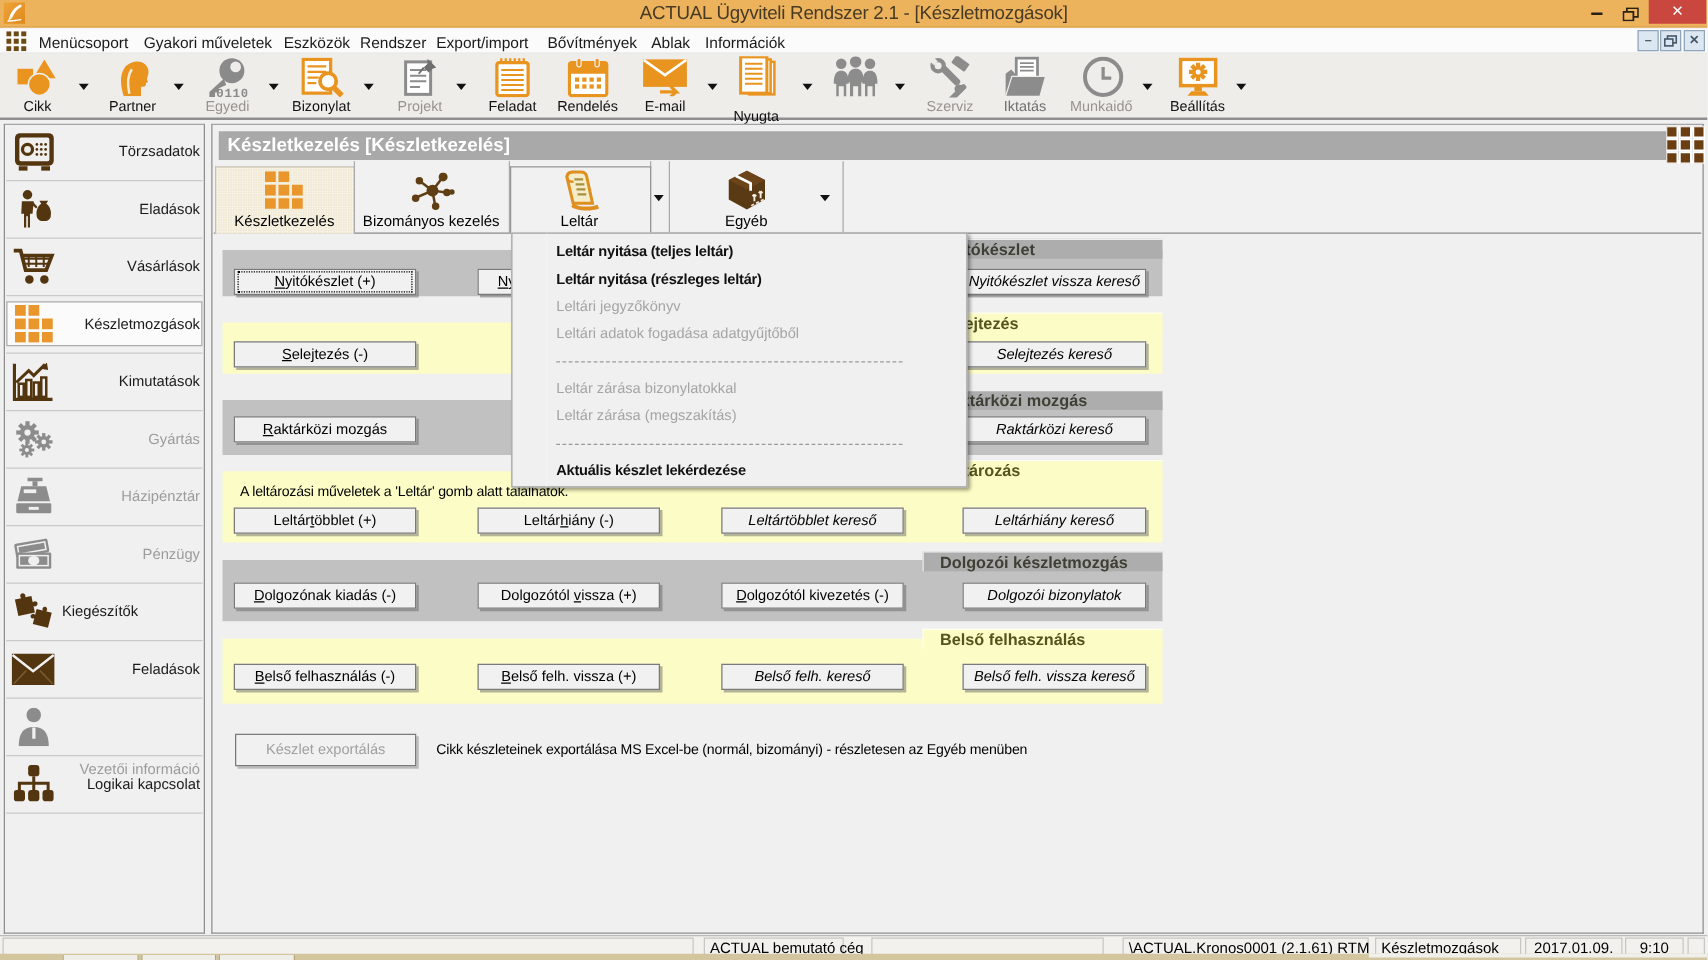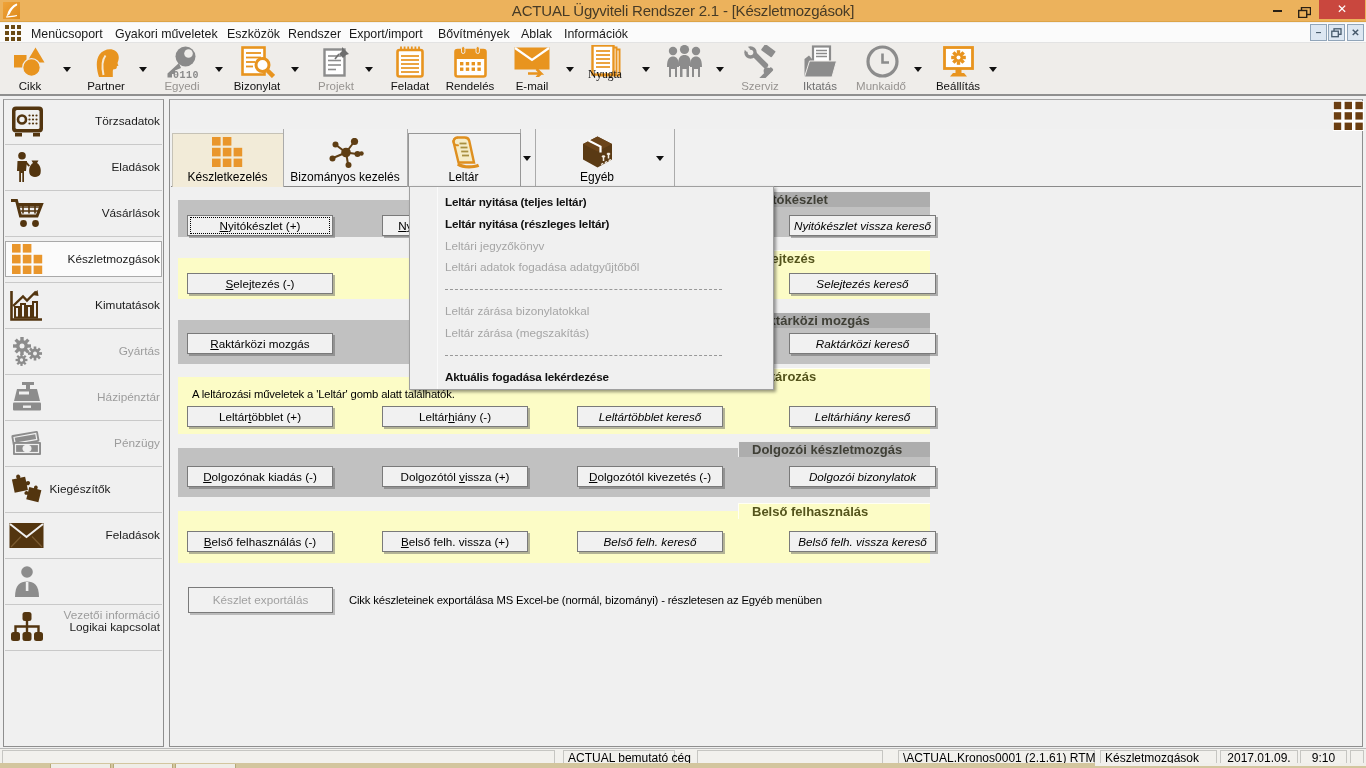--- a/index.html
+++ b/index.html
@@ -48,21 +48,21 @@
 .row.yellow { background:#FCFCC6; }
 .band { position:absolute; left:738px; width:192px; height:16px; font-weight:bold; font-size:13px; line-height:16px; padding-left:13px; border-left:1px solid rgba(255,255,255,0.8); border-top:1px solid rgba(255,255,255,0.8); }
 .band.gray { background:#ADADAD; color:#3F3F36; }
 .band.yellow { background:#FCFCC6; color:#54541C; }
 .btn { position:absolute; height:21px; background:#F1F1F1; border:1px solid #7A7A7A; box-shadow:2px 2px 0 rgba(90,90,90,0.45); font-size:11.7px; text-align:center; line-height:19px; color:#000; font-family:"Liberation Sans",sans-serif; }
 .btn.it { font-style:italic; }
 .btn.dis { color:#A0A0A0; box-shadow:2px 2px 0 rgba(90,90,90,0.35); }
 .c1 { left:187px; width:146px; }
 .c2 { left:382px; width:146px; }
 .c3 { left:577px; width:146px; }
-.c4 { left:770px; width:147px;margin-left:19px; }
+.c4 { left:770px; width:147px; }
 u.ac { text-decoration:underline; }
 
 
 #dropmenu { position:absolute; left:409px; top:186px; width:365px; height:204px; background:#F0F0F0; border:1px solid #A0A0A0; box-shadow:2px 2px 3px rgba(0,0,0,0.4); }
 #dropmenu .gutter { position:absolute; left:27px; top:0; width:1px; height:202px; background:#DCDCDC; border-right:1px solid #FAFAFA; }
 .mitem { position:absolute; left:35px; font-size:11.7px; white-space:nowrap; }
 .mitem.b { font-weight:bold; color:#111; letter-spacing:-0.2px; }
 .mitem.dis { color:#A5A5A5; }
 .msep { position:absolute; left:35px; width:277px; border-top:1px dashed #999; }
 
@@ -229,21 +229,21 @@
 <rect x="6.5" y="2.5" width="20" height="27" fill="#FFF" stroke="#E8941F" stroke-width="2"></rect>
 <rect x="2.5" y="0.5" width="21" height="29" fill="#FFF" stroke="#E8941F" stroke-width="2.4"></rect>
 <g stroke="#E8941F" stroke-width="1.7">
       <line x1="6" y1="6" x2="20" y2="6"></line>
       <line x1="6" y1="10" x2="20" y2="10"></line>
       <line x1="6" y1="14" x2="20" y2="14"></line>
       <line x1="6" y1="18" x2="20" y2="18"></line>
       <line x1="6" y1="22" x2="20" y2="22"></line>
     </g>
 </svg>
-<div class="tlabel abs" style="left:575px;top:68px;width:60px;font-family:Liberation Serif, serif;">Nyugta</div>
+<div class="tlabel abs" style="left:575px;top:88px;width:60px;">Nyugta</div>
 <div class="tarrow" style="left:642px;top:67px;"></div>
 
 <svg class="abs" style="left:666px;top:45px;" width="37" height="33" viewBox="0 0 37 33">
 <g fill="#8C8C8C">
 <circle cx="7" cy="6" r="4.2"></circle>
       <path d="M1 22 C1 13 4 11.5 7 11.5 C10 11.5 13 13 13 22 L11 22 L11 32 L9 32 L9 24 L5 24 L5 32 L3 32 L3 22 Z"></path>
 <circle cx="30" cy="6" r="4.2"></circle>
       <path d="M24 22 C24 13 27 11.5 30 11.5 C33 11.5 36 13 36 22 L34 22 L34 32 L32 32 L32 24 L28 24 L28 32 L26 32 L26 22 Z"></path>
 <circle cx="18.5" cy="4.5" r="4.6"></circle>
       <path d="M12 21 C12 11.5 15 10 18.5 10 C22 10 25 11.5 25 21 L23 21 L23 32 L20.5 32 L20.5 24 L16.5 24 L16.5 32 L14 32 L14 21 Z"></path>
@@ -487,20 +487,21 @@
 <rect x="11.5" y="0" width="9" height="9" rx="2.5"></rect>
 <rect x="0" y="20" width="9" height="9" rx="2.5"></rect>
 <rect x="11.5" y="20" width="9" height="9" rx="2.5"></rect>
 <rect x="23" y="20" width="9" height="9" rx="2.5"></rect>
 </g>
 <path d="M16 9 V14.5 M4.5 20 V14.5 H27.5 V20 M16 14.5 V20" stroke="#53350F" stroke-width="2.4" fill="none"></path>
 </svg>
 <div class="sitem-label" style="left:0;width:160px;top:620px;text-align:right;">Logikai kapcsolat</div>
 
 <div id="mainpanel">
+  <div id="mainheader">Készletkezelés [Készletkezelés]</div>
   <div id="tabstrip">
     <div id="tab1"></div>
     <div class="tabsep" style="left:112px;"></div>
     <div class="tabsep" style="left:236px;"></div>
     <div class="tabsep" style="left:349px;"></div>
     <div class="tabsep" style="left:364px;"></div>
     <div class="tabsep" style="left:503px;"></div>
     <div id="tab3box"></div>
   </div>
 </div>
@@ -624,21 +625,21 @@
 <div id="dropmenu">
   <div class="gutter"></div>
   <div class="mitem b" style="top:8px;">Leltár nyitása (teljes leltár)</div>
   <div class="mitem b" style="top:30px;">Leltár nyitása (részleges leltár)</div>
   <div class="mitem dis" style="top:52px;">Leltári jegyzőkönyv</div>
   <div class="mitem dis" style="top:73px;">Leltári adatok fogadása adatgyűjtőből</div>
   <div class="msep" style="top:102px;"></div>
   <div class="mitem dis" style="top:117px;">Leltár zárása bizonylatokkal</div>
   <div class="mitem dis" style="top:139px;">Leltár zárása (megszakítás)</div>
   <div class="msep" style="top:168px;"></div>
-  <div class="mitem b" style="top:183px;">Aktuális fogadása lekérdezése</div>
+  <div class="mitem b" style="top:183px;">Aktuális készlet lekérdezése</div>
 </div>
 
 <div id="statusbar"></div>
 <div class="scell" style="left:2px;width:553px;"></div>
 <div class="scell" style="left:563px;width:112px;padding-left:4px;">ACTUAL bemutató cég</div>
 <div class="scell" style="left:697px;width:186px;"></div>
 <div class="scell" style="left:898px;width:197px;padding-left:4px;">\ACTUAL.Kronos0001 (2.1.61) RTM</div>
 <div class="scell" style="left:1100px;width:117px;padding-left:4px;">Készletmozgások</div>
 <div class="scell" style="left:1220px;width:78px;text-align:center;">2017.01.09.</div>
 <div class="scell" style="left:1300px;width:47px;text-align:center;">9:10</div>

